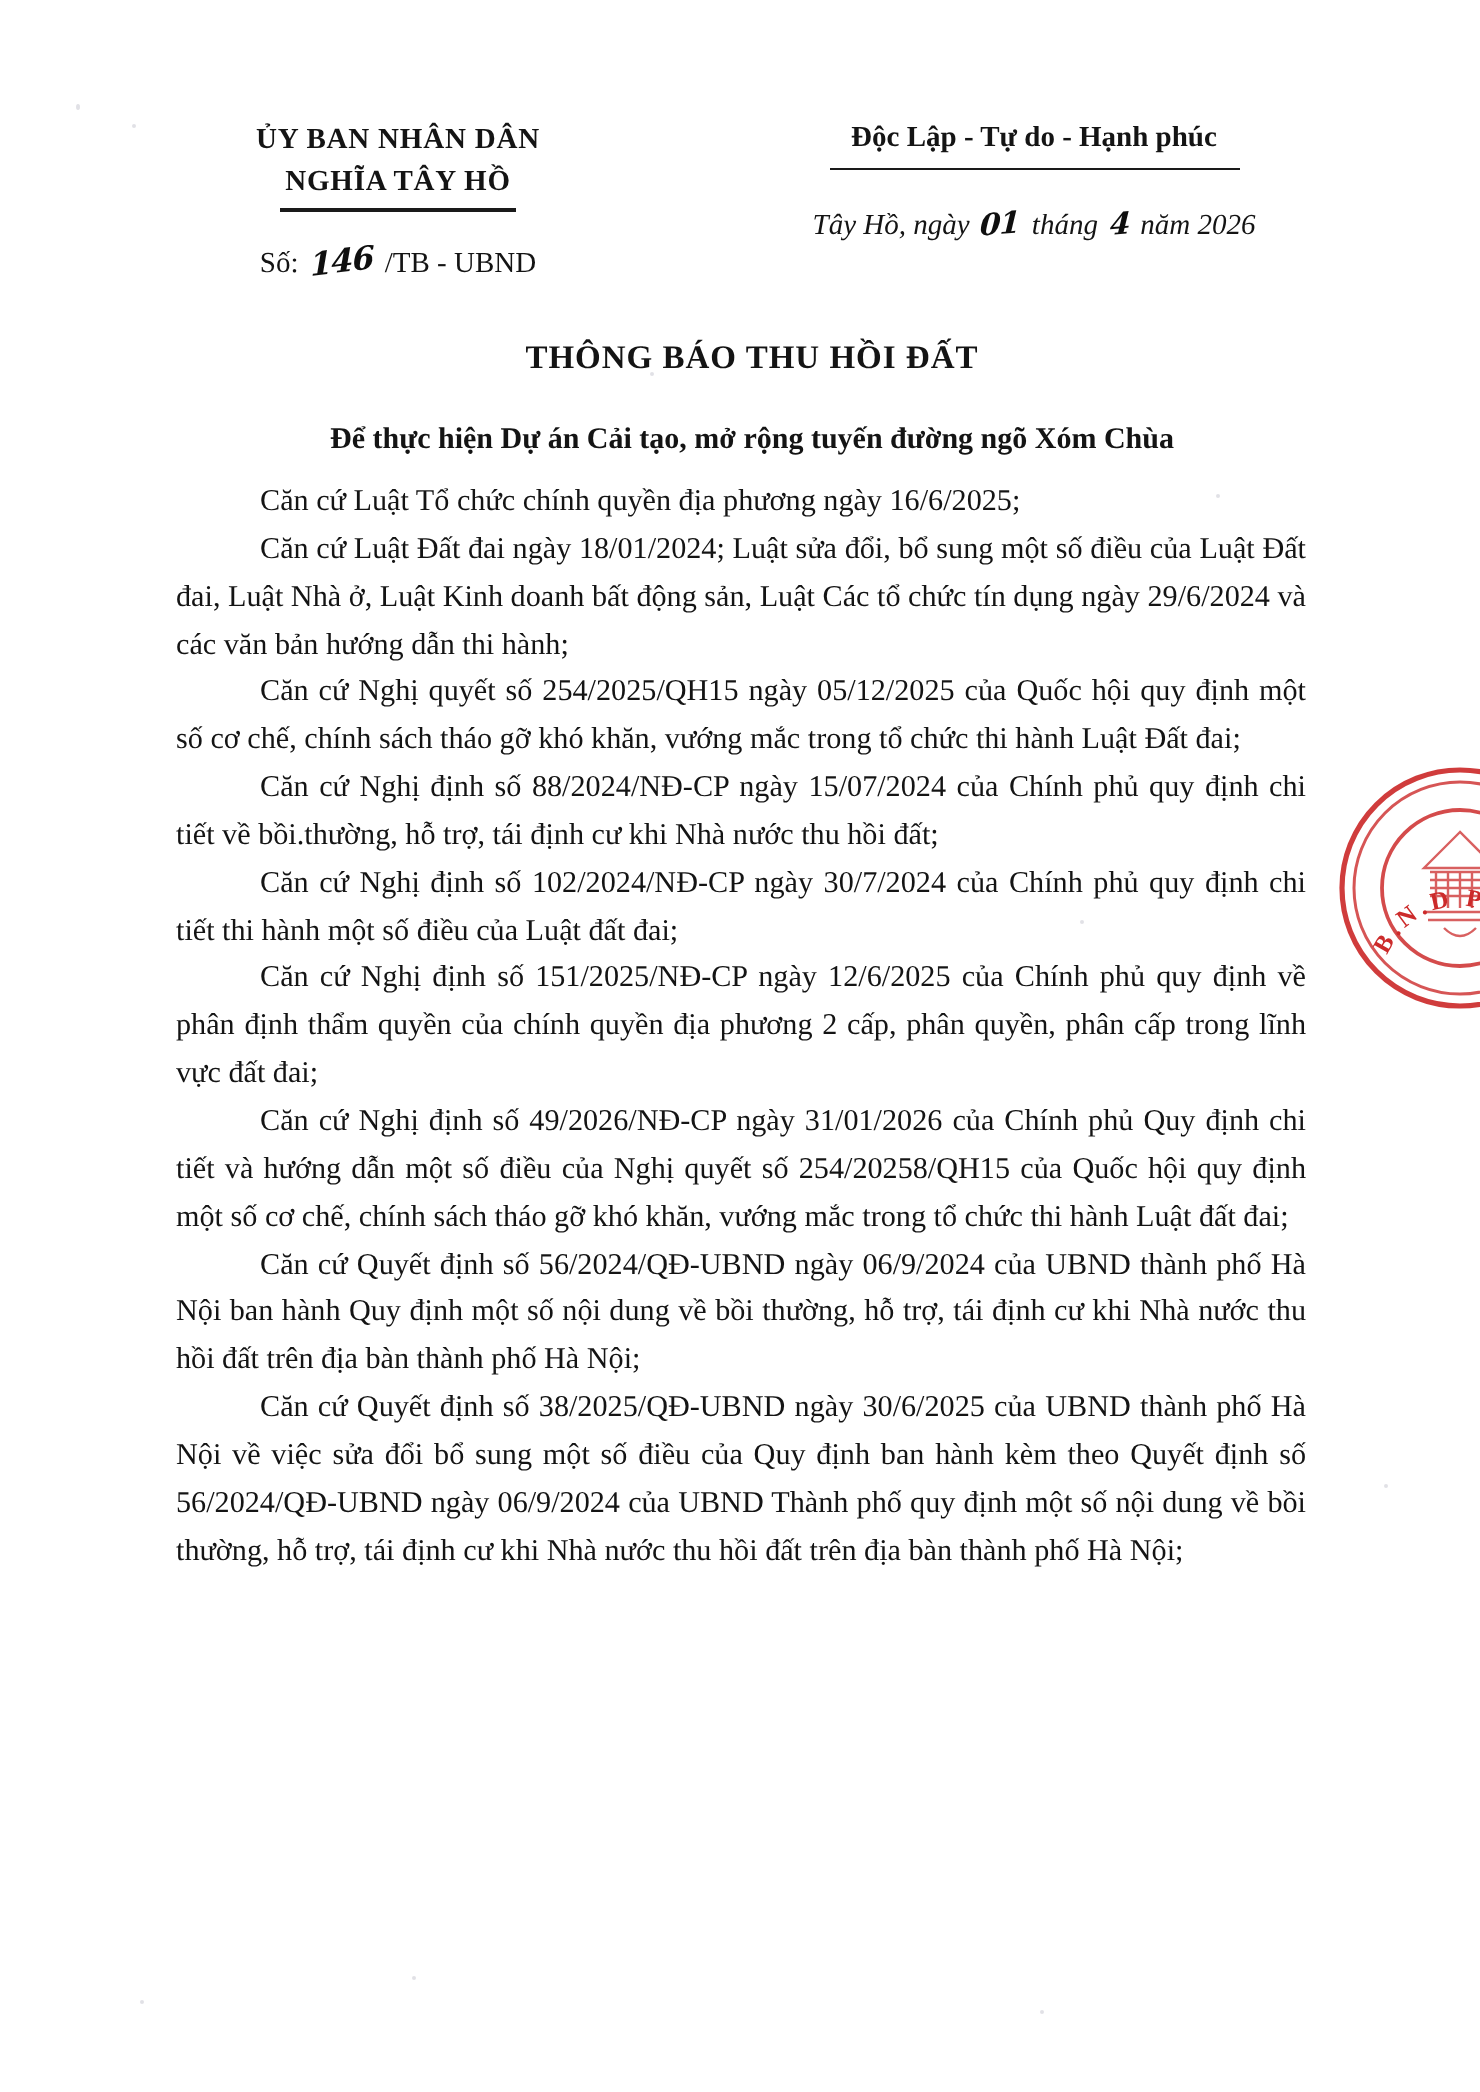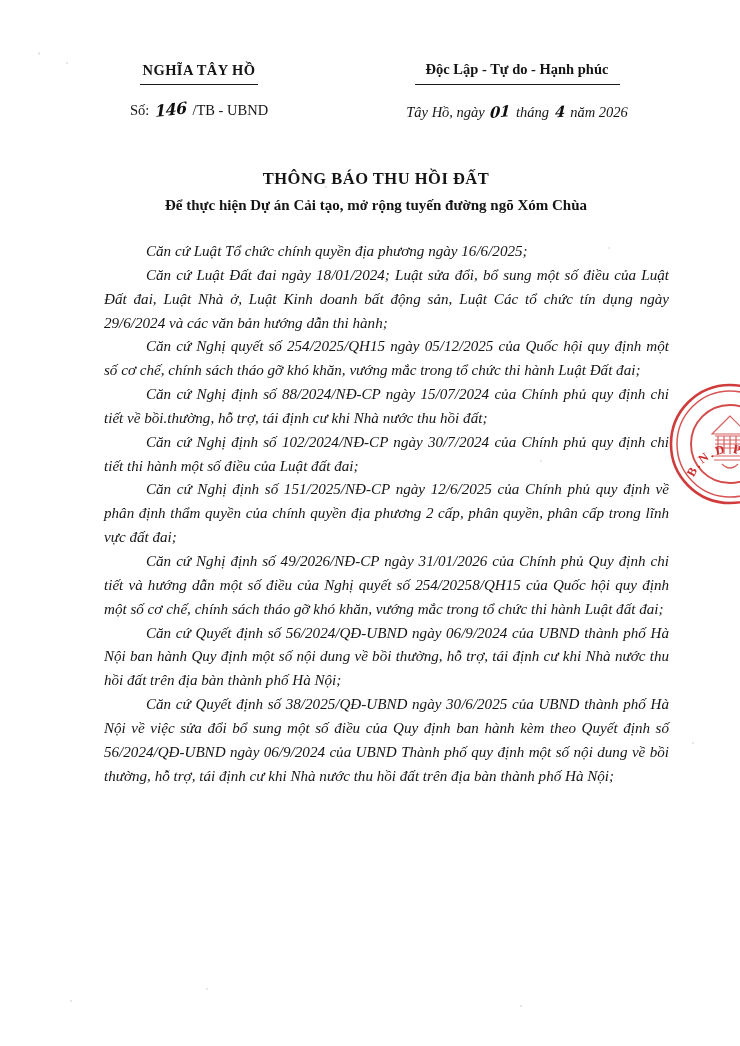--- a/index.html
+++ b/index.html
@@ -104,32 +104,31 @@
   }
   .title-main {
     font-size: 16.5px;
     font-weight: bold;
     letter-spacing: 0.5px;
     line-height: 1.3;
   }
   .title-sub {
     font-size: 15px;
     font-weight: bold;
-    margin-top: 7px;
+    margin-top: 22px;
     line-height: 1.3;
   }
 
   
   .body-text {
     position: absolute;
     top: 240px;
-    left: 104px;
+    left: 88px;
     width: 565px;
     font-size: 15.1px;
-    font-style: italic;
     line-height: 1.58;
     text-align: justify;
     text-justify: inter-word;
   }
   .body-text p {
     margin: 0;
     text-indent: 42px;
   }
 
   
@@ -152,20 +151,21 @@
   }
 </style>
 </head>
 <body>
 
 <div class="page">
 
   <div class="header">
 
     <div class="header-left">
+      <div class="org-name">ỦY BAN NHÂN DÂN</div>
       <div class="org-name">NGHĨA TÂY HỒ</div>
       <div class="rule rule-org"></div>
       <div class="doc-number">
         <span>Số:</span>
         <span class="hand">146</span>
         <span>/TB - UBND</span>
       </div>
     </div>
 
     <div class="header-right">

